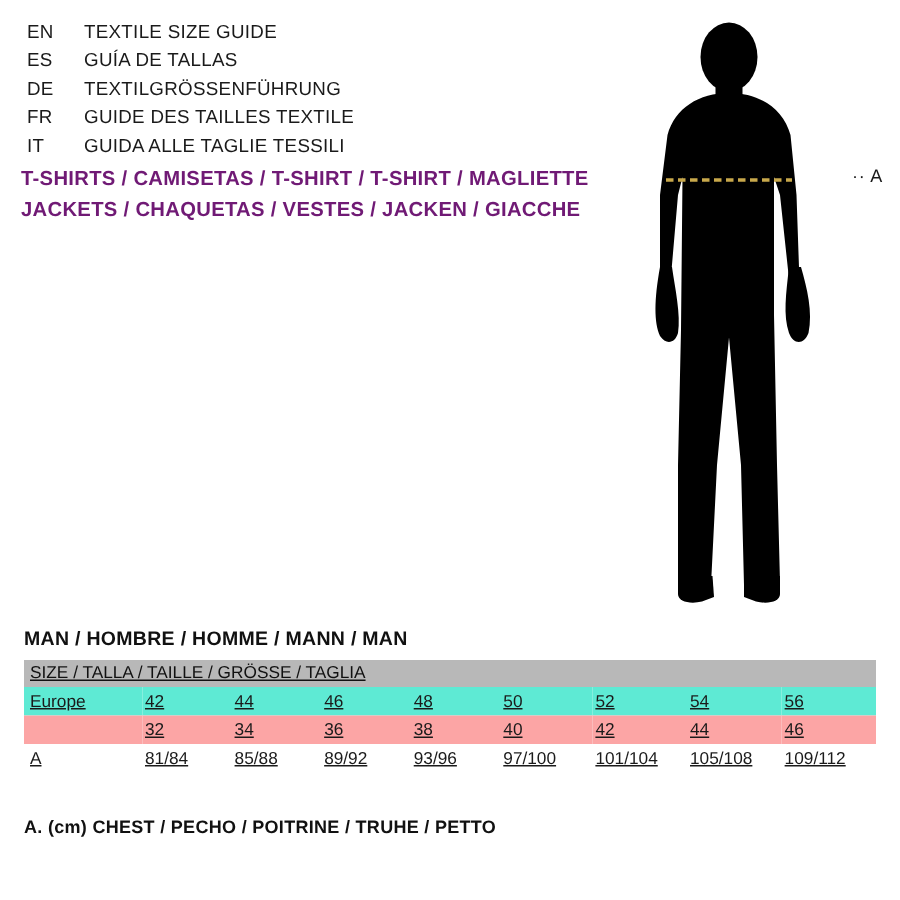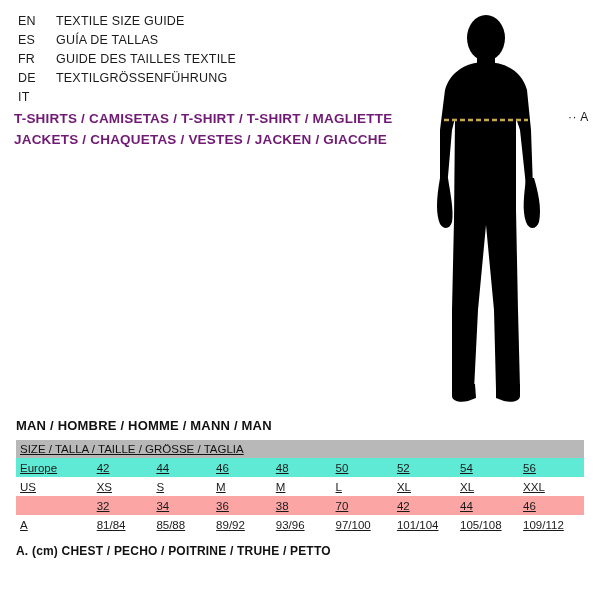--- a/index.html
+++ b/index.html
@@ -152,29 +152,30 @@
   <div class="legend">
     <div class="legend-row">
       <span class="legend-code">EN</span>
       <span class="legend-text">TEXTILE SIZE GUIDE</span>
     </div>
     <div class="legend-row">
       <span class="legend-code">ES</span>
       <span class="legend-text">GUÍA DE TALLAS</span>
     </div>
     <div class="legend-row">
+      <span class="legend-code">DE</span>
+      <span class="legend-text">TEXTILGRÖSSENFÜHRUNG</span>
+    </div>
+    <div class="legend-row">
       <span class="legend-code">FR</span>
       <span class="legend-text">GUIDE DES TAILLES TEXTILE</span>
     </div>
     <div class="legend-row">
-      <span class="legend-code">DE</span>
-      <span class="legend-text">TEXTILGRÖSSENFÜHRUNG</span>
-    </div>
-    <div class="legend-row">
       <span class="legend-code">IT</span>
+      <span class="legend-text">GUIDA ALLE TAGLIE TESSILI</span>
     </div>
   </div>
 
   <div class="categories">
     <div class="category-line">T-SHIRTS / CAMISETAS / T-SHIRT / T-SHIRT / MAGLIETTE</div>
     <div class="category-line">JACKETS / CHAQUETAS / VESTES / JACKEN / GIACCHE</div>
   </div>
 
   <div class="figure-wrap">
     <svg class="figure-svg" width="200" height="400" viewBox="0 0 200 400" xmlns="http://www.w3.org/2000/svg">
@@ -237,38 +238,27 @@
         <td class="cell-label">Europe</td>
         <td class="cell-val">42</td>
         <td class="cell-val">44</td>
         <td class="cell-val">46</td>
         <td class="cell-val">48</td>
         <td class="cell-val">50</td>
         <td class="cell-val">52</td>
         <td class="cell-val">54</td>
         <td class="cell-val">56</td>
       </tr>
-      <tr class="row-plain">
-        <td class="cell-label">US</td>
-        <td class="cell-val">XS</td>
-        <td class="cell-val">S</td>
-        <td class="cell-val">M</td>
-        <td class="cell-val">M</td>
-        <td class="cell-val">L</td>
-        <td class="cell-val">XL</td>
-        <td class="cell-val">XL</td>
-        <td class="cell-val">XXL</td>
-      </tr>
       <tr class="row-shaded2">
         <td class="cell-label"></td>
         <td class="cell-val">32</td>
         <td class="cell-val">34</td>
         <td class="cell-val">36</td>
         <td class="cell-val">38</td>
-        <td class="cell-val">70</td>
+        <td class="cell-val">40</td>
         <td class="cell-val">42</td>
         <td class="cell-val">44</td>
         <td class="cell-val">46</td>
       </tr>
       <tr class="row-plain">
         <td class="cell-label">A</td>
         <td class="cell-val">81/84</td>
         <td class="cell-val">85/88</td>
         <td class="cell-val">89/92</td>
         <td class="cell-val">93/96</td>

